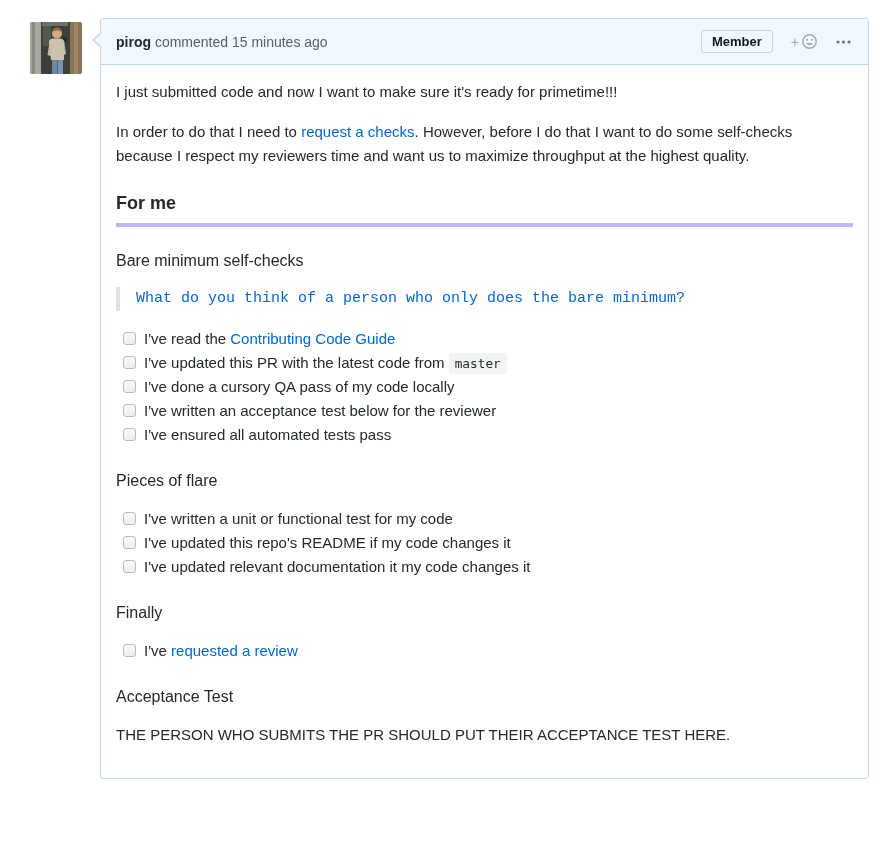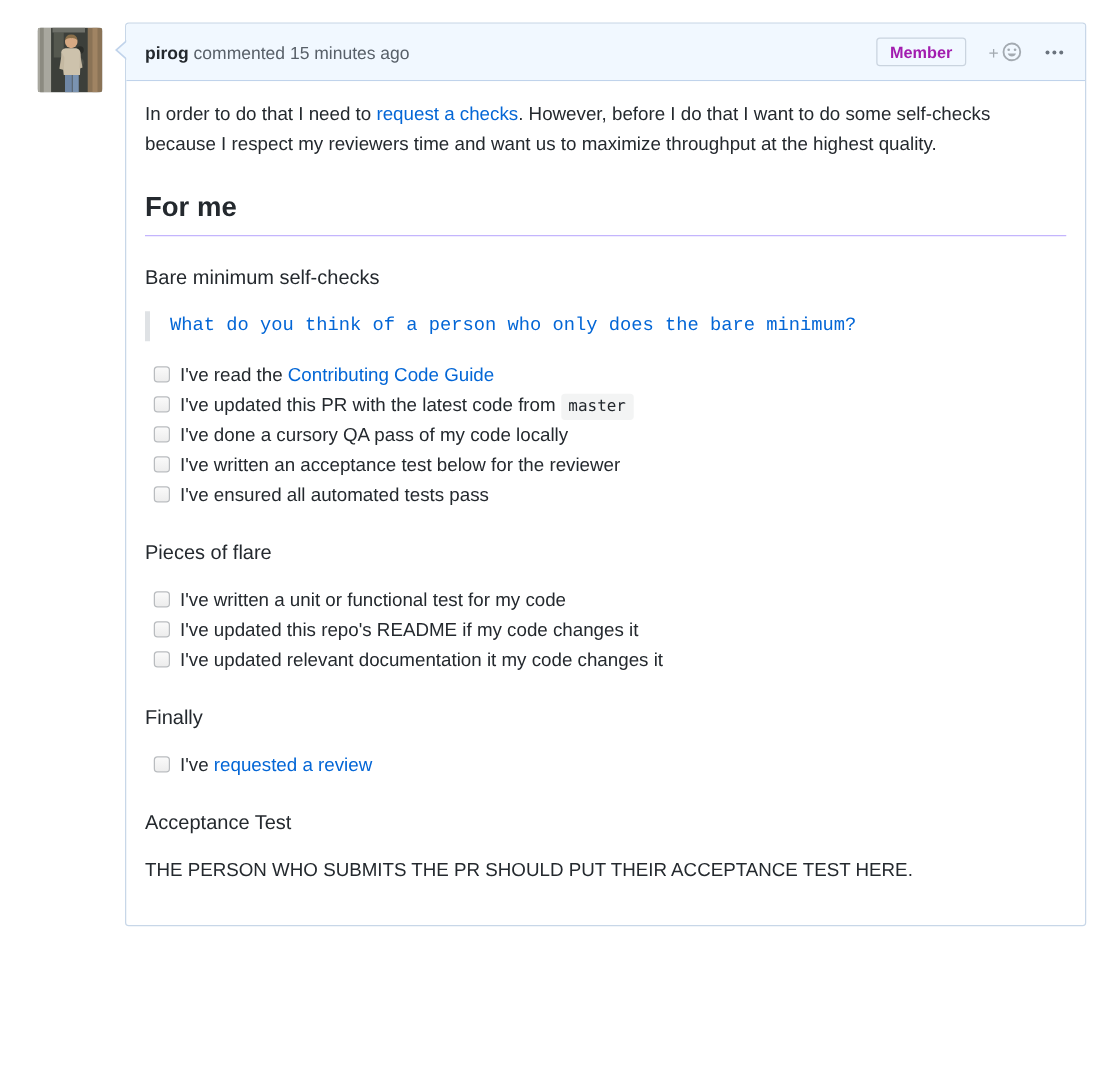--- a/index.html
+++ b/index.html
@@ -52,21 +52,21 @@
   .caret-inner {
     left: -7.5px; top: 13px;
     border-width: 8px 9px 8px 0;
     border-color: transparent #f1f8ff transparent transparent;
   }
   .author { font-weight: 700; color: #24292e; text-decoration: none; }
   .header-text { white-space: pre; }
   .header-right { margin-left: auto; display: flex; align-items: center; }
   .member-badge {
     border: 1px solid rgba(27,49,77,0.18);
-    color: #a21caf;
+    color: #0f172a;
     font-weight: 600; font-size: 13px;
     padding: 3px 10px;
     border-radius: 3px;
     background: transparent;
   }
   .reaction-btn {
     margin-left: 18px;
     display: flex; align-items: center;
     color: #a3aab1;
     cursor: pointer;
@@ -83,24 +83,24 @@
   .comment-body {
     padding: 15px;
     font-size: 15px;
     line-height: 1.6;
     color: #24292e;
   }
   .comment-body p { margin: 0 0 16px; }
   .comment-body p:first-child { margin-top: 0; }
   .comment-body a { color: #0366d6; text-decoration: none; cursor: pointer; }
   h2.md-h2 {
-    font-size: 22px; font-weight: 700;
+    font-size: 18px; font-weight: 700;
     margin: 24px 0 16px;
     padding-bottom: 8px;
-    border-bottom: 1px solid #c4b5fd;
+    border-bottom: 4px solid #c4b5fd;
     line-height: 1.25;
   }
   h3.md-h3 {
     font-size: 16px; font-weight: 400;
     margin: 24px 0 16px;
     line-height: 1.25;
   }
   blockquote.md-quote {
     margin: 0 0 16px;
     padding: 0 16px;
@@ -179,20 +179,21 @@
           <svg width="15" height="4" viewBox="0 0 15 4">
             <circle cx="2" cy="2" r="1.6" fill="#6a737d"></circle>
             <circle cx="7.5" cy="2" r="1.6" fill="#6a737d"></circle>
             <circle cx="13" cy="2" r="1.6" fill="#6a737d"></circle>
           </svg>
         </button>
       </span>
     </div>
 
     <div class="comment-body">
+      <p>I just submitted code and now I want to make sure it's ready for primetime!!!</p>
 
       <p><span>In order to do that I need to </span><a>request a checks</a><span>. However, before I do that I want to do some self-checks because I respect my reviewers time and want us to maximize throughput at the highest quality.</span></p>
 
       <h2 class="md-h2">For me</h2>
 
       <h3 class="md-h3">Bare minimum self-checks</h3>
 
       <blockquote class="md-quote">
         <p style="margin:0"><a>What do you think of a person who only does the bare minimum?</a></p>
       </blockquote>

